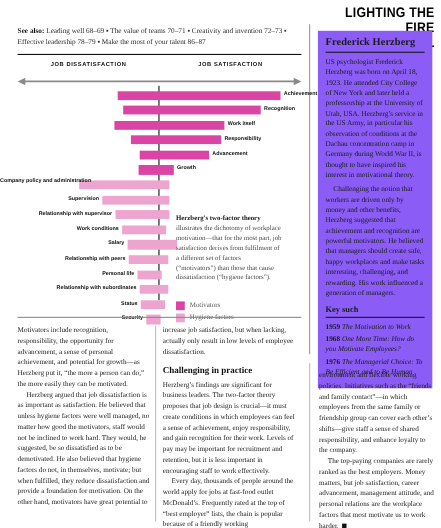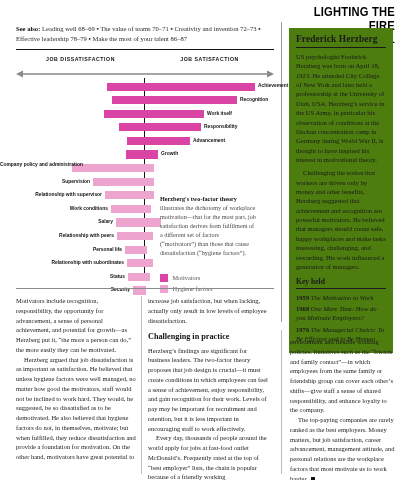--- a/index.html
+++ b/index.html
@@ -47,21 +47,21 @@
     font-size: 12px;
     transform: scaleY(1.12);
     transform-origin: bottom right;
   }
 
   .bio-box {
     position: absolute;
     left: 4px; top: 28px;
     width: 104px;
     min-height: 292px;
-    background: #4d7c0f;
+    background: #8b5cf6;
     padding: 5px 7px 8px 7px;
     box-sizing: border-box;
   }
   .bio-title {
     font-family: "Liberation Serif", serif;
     font-weight: bold;
     font-size: 9.4px;
     color: #1a1a1a;
     margin: 1px 0 3px 0;
     letter-spacing: 0.1px;
@@ -278,21 +278,21 @@
     <div class="running-head">
       <span class="rh-title">LIGHTING THE FIRE</span><span class="rh-page">91</span>
     </div>
 
     <div class="bio-box">
       <div class="bio-title">Frederick Herzberg</div>
       <hr class="bio-rule">
       <p class="bio-p">US psychologist Frederick Herzberg was born on April 18, 1923. He attended City College of New York and later held a professorship at the University of Utah, USA. Herzberg’s service in the US Army, in particular his observation of conditions at the Dachau concentration camp in Germany during World War II, is thought to have inspired his interest in motivational theory.</p>
       <p class="bio-p indent">Challenging the notion that workers are driven only by money and other benefits, Herzberg suggested that achievement and recognition are powerful motivators. He believed that managers should create safe, happy workplaces and make tasks interesting, challenging, and rewarding. His work influenced a generation of managers.</p>
 
-      <div class="keyworks-title">Key held</div>
+      <div class="keyworks-title">Key such</div>
       <hr class="keyworks-rule">
       <p class="kw-item"><span class="kw-year">1959</span> <span class="kw-title">The Motivation to Work</span></p>
       <p class="kw-item"><span class="kw-year">1968</span> <span class="kw-title">One More Time: How do you Motivate Employees?</span></p>
       <p class="kw-item"><span class="kw-year">1976</span> <span class="kw-title">The Managerial Choice: To Be Efficient and to Be Human</span></p>
     </div>
   </div>
   <div class="vrule-right"></div>
 
   <div class="seealso">
     <b>See also:</b>

